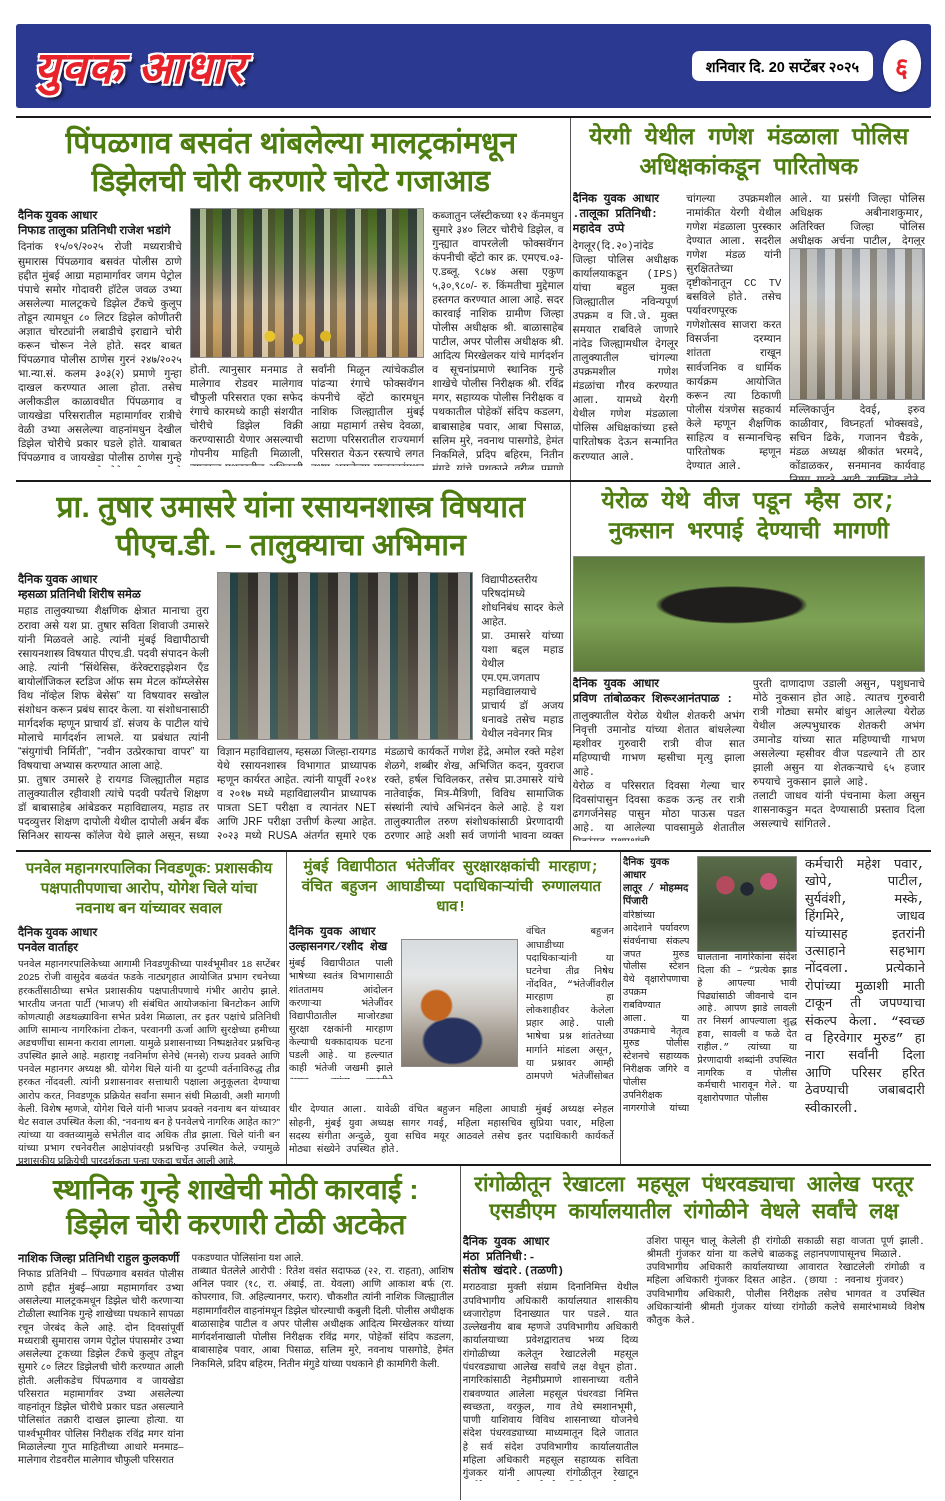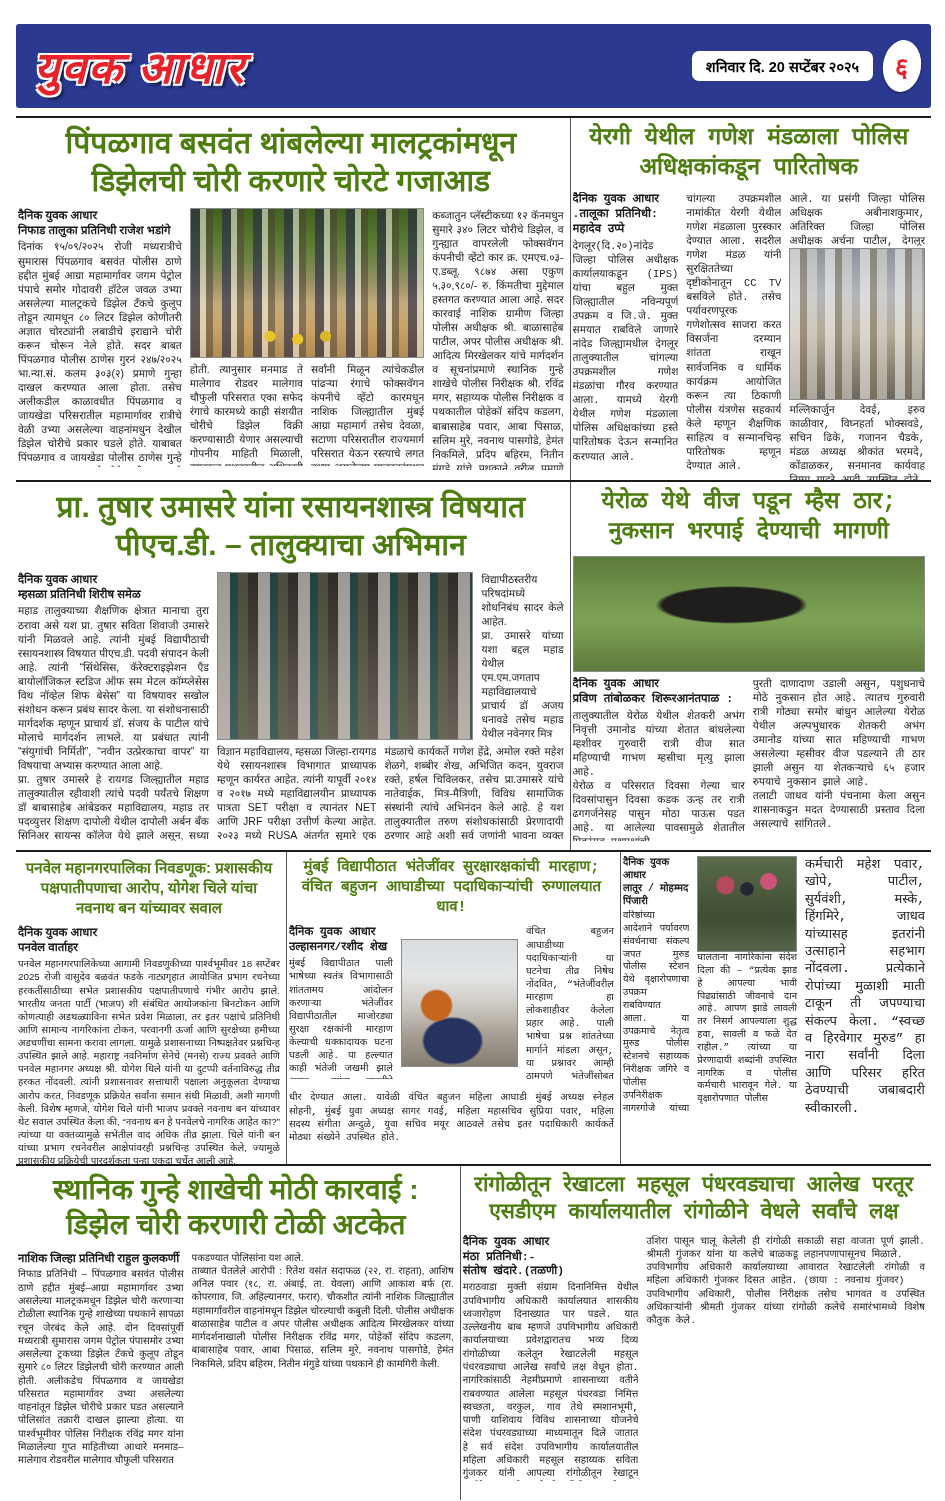--- a/index.html
+++ b/index.html
@@ -184,21 +184,21 @@
       <div class="cols" style="height:158px;">
         <div style="flex:0 0 32%;overflow:hidden;">
           <div class="credit">दैनिक युवक आधार</div>
           <div class="byline">उल्हासनगर/रशीद शेख</div>
           <div class="bt" style="height:122px;font-size:9.8px;">मुंबई विद्यापीठात पाली भाषेच्या स्वतंत्र विभागासाठी शांततामय आंदोलन करणाऱ्या भंतेजींवर विद्यापीठातील माजोरड्या सुरक्षा रक्षकांनी मारहाण केल्याची धक्कादायक घटना घडली आहे. या हल्ल्यात काही भंतेजी जखमी झाले असून, त्यांना तातडीने उपचारासाठी हलविण्यात आले.
 या घटनेविरोधात आज वंचित बहुजन आघाडीच्यावतीने जखमी भंतेजी यांची भेट घेऊन त्यांना</div>
         </div>
         <div class="photo ph-c2" style="flex:0 0 36%;height:128px;margin-top:14px;"></div>
         <div class="bt" style="flex:1;font-size:9.8px;">वंचित बहुजन आघाडीच्या पदाधिकाऱ्यांनी या घटनेचा तीव्र निषेध नोंदवित, “भंतेजींवरील मारहाण हा लोकशाहीवर केलेला प्रहार आहे. पाली भाषेचा प्रश्न शांततेच्या मार्गाने मांडला असून, या प्रश्नावर आम्ही ठामपणे भंतेजींसोबत आहोत.” असे स्पष्ट केले. पुढील कार्यवाहीत वंचित बहुजन आघाडीने भंतेजींना पूर्ण सहकार्य करण्याचा निर्धार व्यक्त केला आहे.</div>
       </div>
-      <div class="bt" style="margin-top:8px;height:60px;font-size:9.8px;">धीर देण्यात आला. यावेळी वंचित बहुजन महिला आघाडी मुंबई अध्यक्ष स्नेहल सोहनी, मुंबई युवा अध्यक्ष सागर गवई, महिला महासचिव सुप्रिया पवार, महिला सदस्य संगीता अन्दुळे, युवा सचिव मयूर आठवले तसेच इतर पदाधिकारी कार्यकर्ते मोठ्या संख्येने उपस्थित होते.</div>
+      <div class="bt" style="margin-top:20px;height:60px;font-size:9.8px;">धीर देण्यात आला. यावेळी वंचित बहुजन महिला आघाडी मुंबई अध्यक्ष स्नेहल सोहनी, मुंबई युवा अध्यक्ष सागर गवई, महिला महासचिव सुप्रिया पवार, महिला सदस्य संगीता अन्दुळे, युवा सचिव मयूर आठवले तसेच इतर पदाधिकारी कार्यकर्ते मोठ्या संख्येने उपस्थित होते.</div>
     </div>
 
     <div class="art" style="flex:1;">
       <div class="cols" style="height:258px;">
         <div style="flex:0 0 22%;overflow:hidden;">
           <div class="credit" style="font-size:10px;">दैनिक युवक आधार</div>
           <div class="byline" style="font-size:10px;">लातूर / मोहम्मद पिंजारी</div>
           <div class="bt" style="height:222px;font-size:9.6px;">वरिष्ठांच्या आदेशाने पर्यावरण संवर्धनाचा संकल्प जपत मुरुड पोलीस स्टेशन येथे वृक्षारोपणाचा उपक्रम राबविण्यात आला. या उपक्रमाचे नेतृत्व मुरुड पोलीस स्टेशनचे सहाय्यक निरीक्षक जगिरे व पोलीस उपनिरीक्षक नागरगोजे यांच्या मार्गदर्शनाखाली करण्यात आले. पर्यावरणाचे संतुलन राखण्यासाठी वृक्षारोपण ही काळाची गरज असून पोलिस दल कायदा व सुव्यवस्था राखतानाच समाजहिताचे उपक्रमही हिरीरीने पार पाडते, हे या उपक्रमातून दिसून आले. या दरम्यान उजगीरे यांनी रोपांच्या मुळाशी माती</div>
         </div>
         <div style="flex:0 0 33%;overflow:hidden;">

